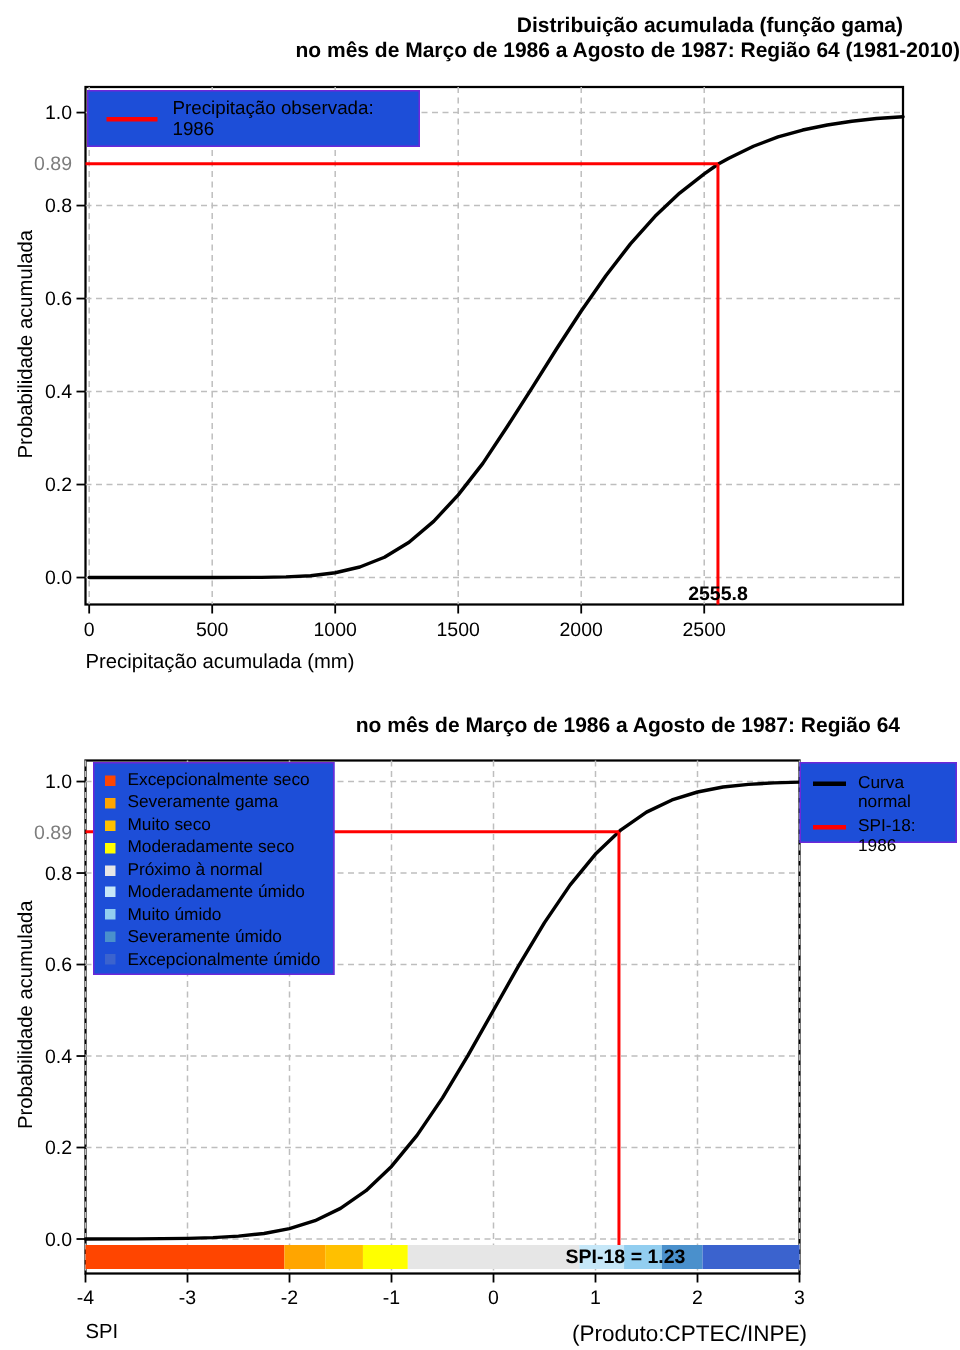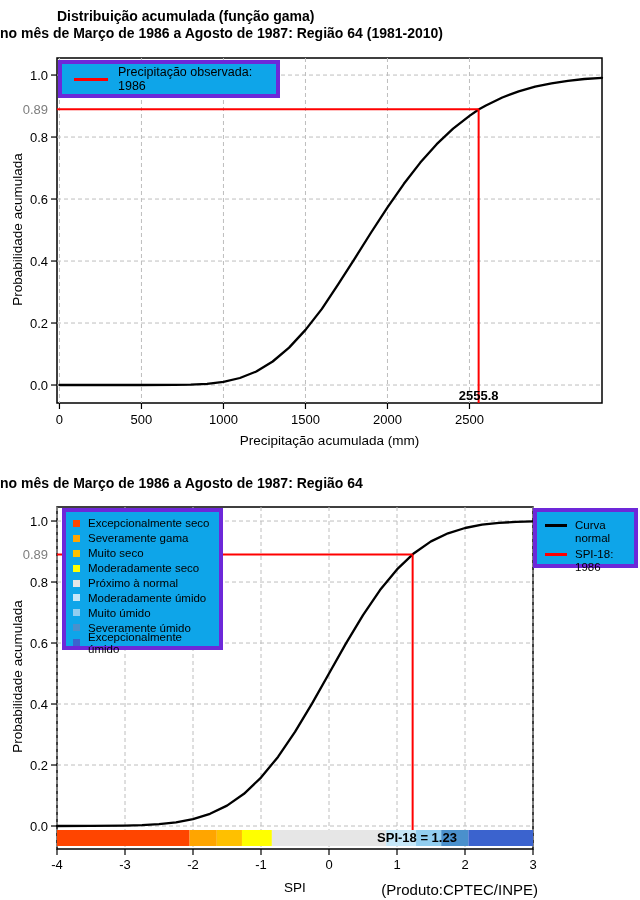--- a/index.html
+++ b/index.html
@@ -3,38 +3,38 @@
 <meta charset="utf-8">
 <style>
   html,body{margin:0;padding:0}
   body{width:640px;height:900px;background:#fff;font-family:"Liberation Sans","DejaVu Sans",sans-serif;color:#000}
   .page{position:relative;width:640px;height:900px;overflow:hidden;background:#fff}
   .chart{position:absolute;left:0;width:640px;height:450px}
   #chart1{top:0}
   #chart2{top:450px}
   svg.plot{position:absolute;left:0;top:0;width:640px;height:450px;display:block}
   svg text{font-family:"Liberation Sans","DejaVu Sans",sans-serif}
-  .title,.subtitle{position:absolute;text-align:left;font-weight:bold;font-size:14px;line-height:17px}
+  .title,.subtitle{position:absolute;text-align:right;font-weight:bold;font-size:14px;line-height:17px}
   #chart1 .title{left:57px;width:545px;top:8px}
   #chart1 .subtitle{left:0;width:640px;top:25px}
   #chart2 .title{left:57px;width:476px;top:8px}
   #chart2 .subtitle{left:0;width:600px;top:25px}
-  .xlab{position:absolute;text-align:center;font-size:13.5px}
+  .xlab{position:absolute;font-size:13.5px}
   #chart1 .xlab{left:57px;width:545px;top:433px}
   #chart2 .xlab{left:57px;width:476px;top:430px}
   .ylab{position:absolute;width:220px;text-align:center;font-size:13.5px;transform:rotate(-90deg)}
   #chart1 .ylab{left:-93px;top:222px}
   #chart2 .ylab{left:-93px;top:219px}
-  .legendbox{position:absolute;background:#0ea5e9;border:4px solid #6d28d9;box-sizing:border-box}
+  .legendbox{position:absolute;background:#1d4ed8;border:1px solid #6d28d9;box-sizing:border-box}
   #legend1{left:58px;top:60px;width:222px;height:38px;display:flex;align-items:center;font-size:12.5px}
   #legend1 .lsample{width:34px;height:3px;margin:0 10px 0 12px;flex:none}
   #legend2cat{left:62px;top:58px;width:161px;height:142px;padding:4px 4px 0 7px;font-size:11.5px}
   .catrow{display:flex;align-items:center;height:14.9px}
   .swatch{width:7px;height:7px;margin-right:8px;flex:none}
-  #legend2line{left:533px;top:58px;width:105px;height:60px;padding:7px 0 0 6px;font-size:11.5px}
+  #legend2line{left:533px;top:58px;width:105px;height:54px;padding:7px 0 0 6px;font-size:11.5px}
   .linerow{display:flex;margin-bottom:3px}
   .linerow .lsample{width:22px;height:3px;margin:5px 8px 0 2px;flex:none}
   .linerow .llabel{white-space:pre-line;line-height:13px}
   .credit{position:absolute;right:102px;top:431px;font-size:15px}
 </style>
 </head>
 <body>
 
 <div class="page">
 

